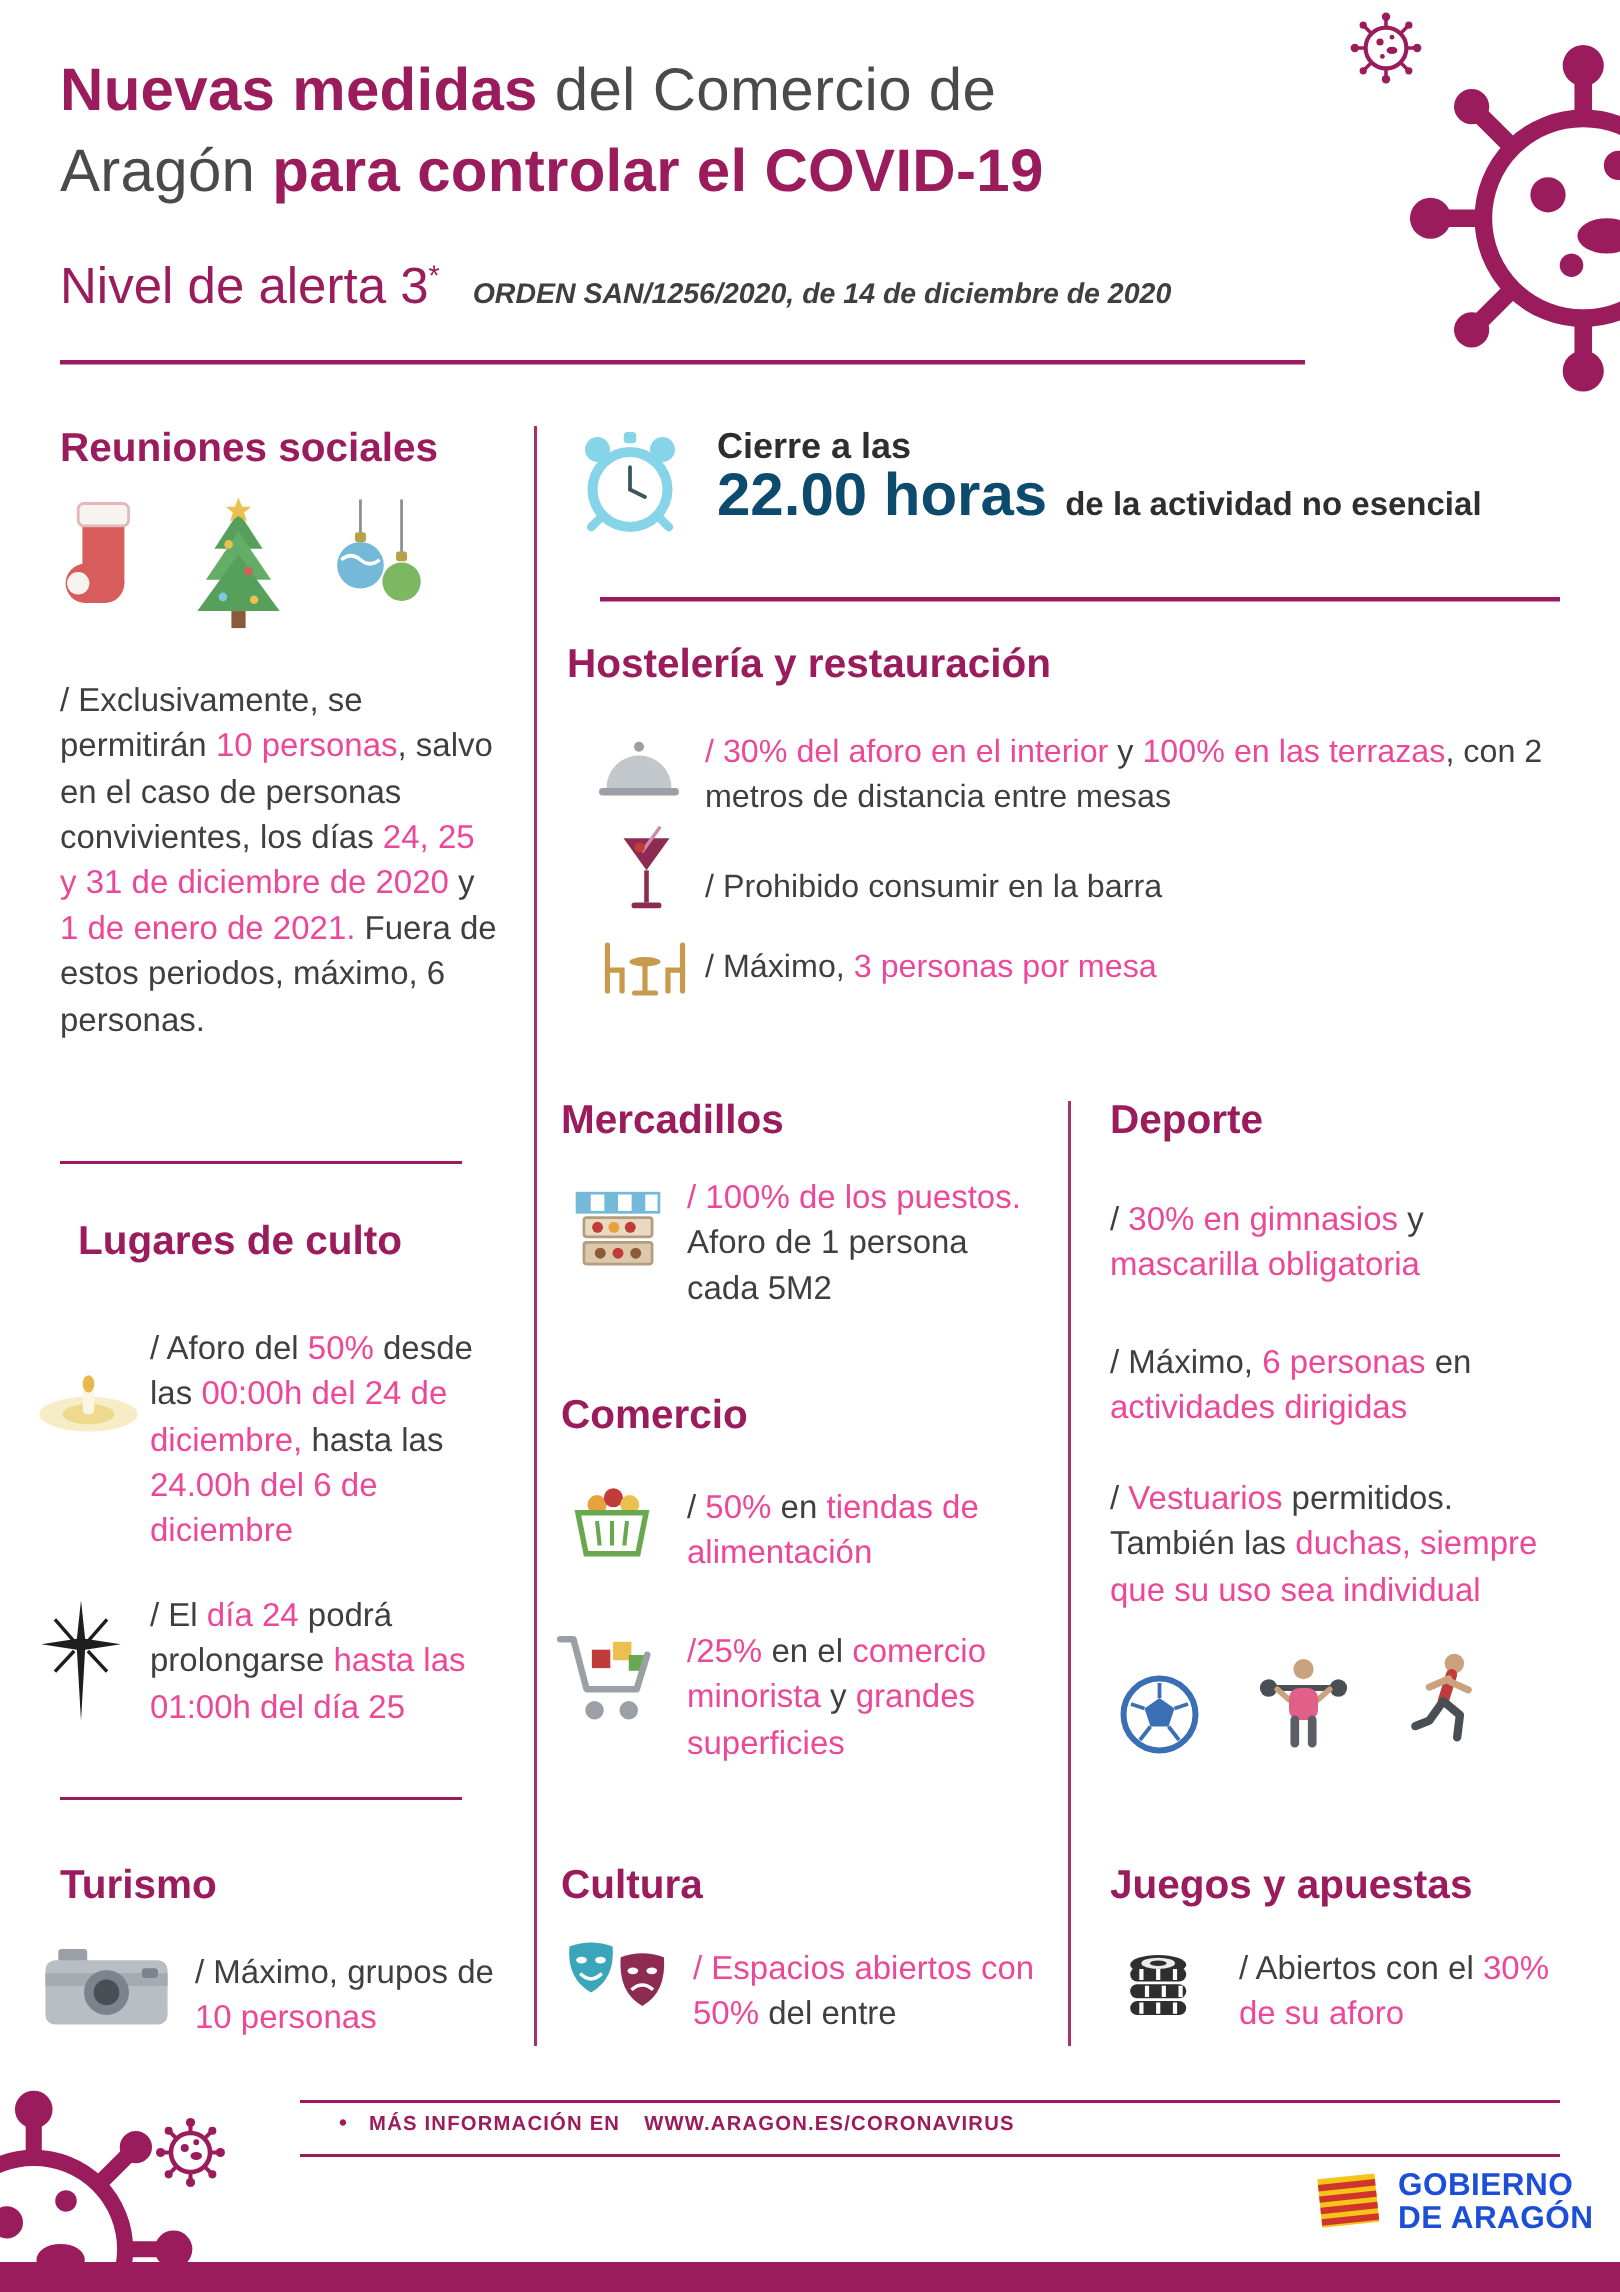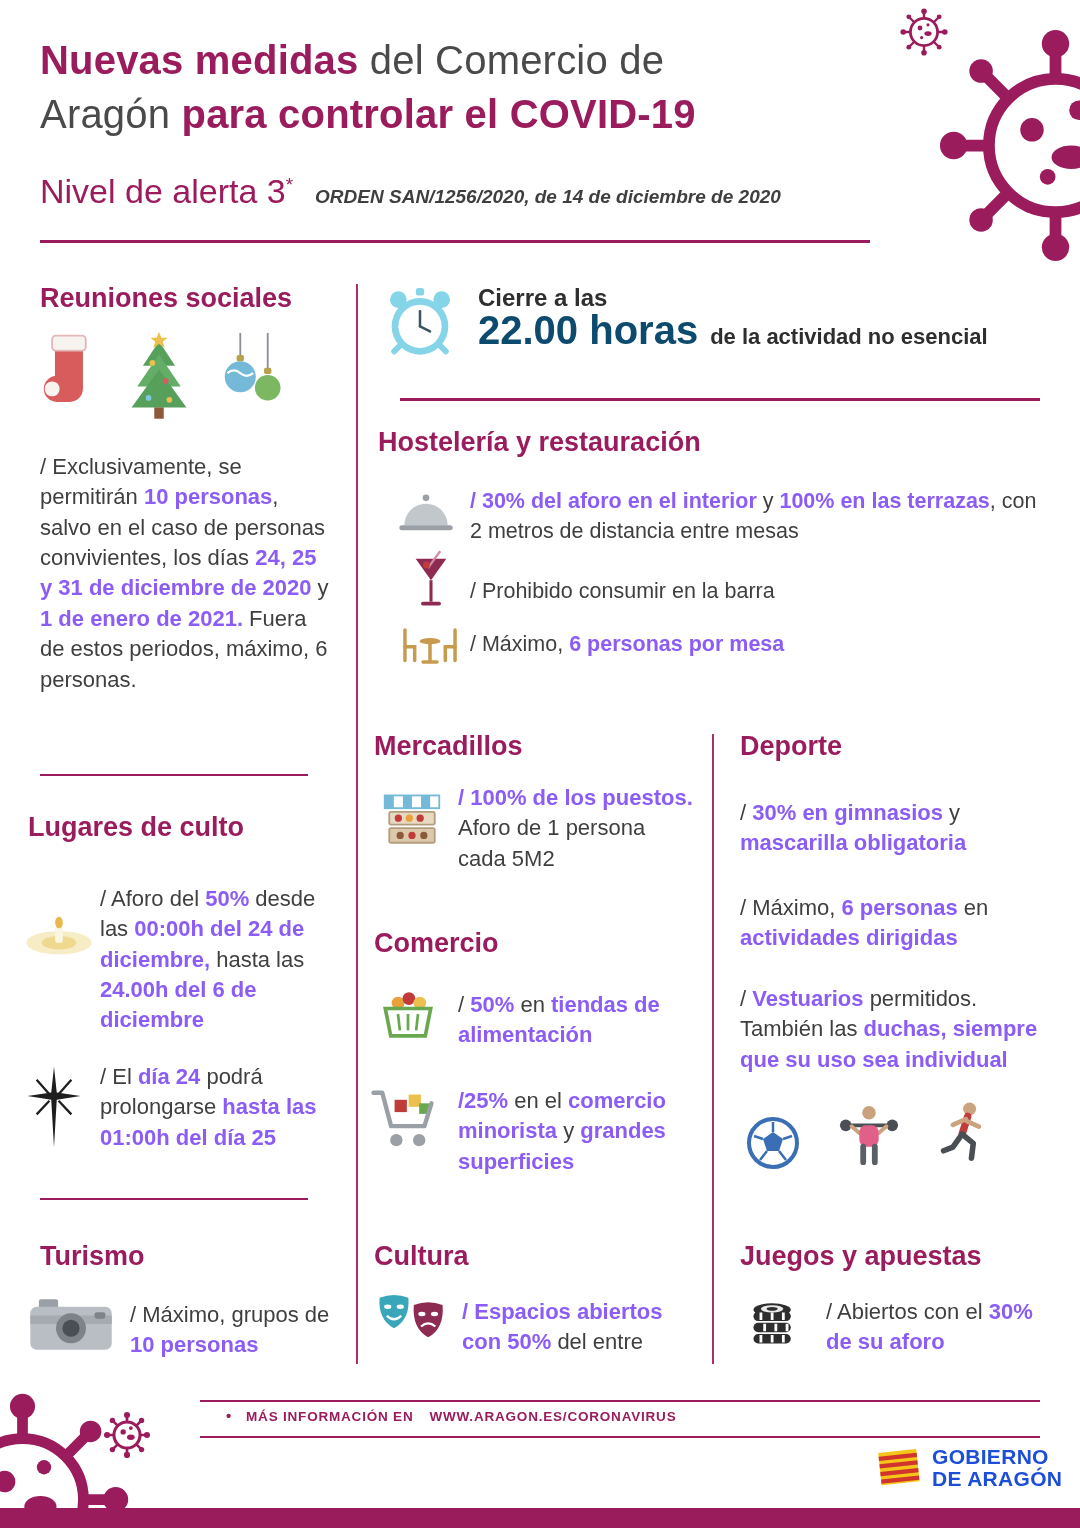--- a/index.html
+++ b/index.html
@@ -19,21 +19,21 @@
   .alert { font-size:34px; font-weight:400; color:#9b1c5c; }
   .alert-sup { font-size:19px; color:#9b1c5c; position:relative; top:-12px; }
   .order { font-size:19px; font-style:italic; font-weight:700; color:#3f3f3f; margin-left:22px; }
 
   .rule { position:absolute; background:#9b1c5c; }
   .vrule { position:absolute; background:#9b1c5c; width:2px; opacity:.9; }
 
   .section-heading { position:absolute; font-size:27px; font-weight:700; color:#9b1c5c; }
 
   .rich { position:absolute; font-size:22px; line-height:1.38; color:#3f3f3f; }
-  .rich b { font-weight:700; color:#8b5cf6; }
+  .rich b { font-weight:400; color:#ec4899; }
   .small-rich { font-size:21.5px; }
 
   .cierre { left:478px; top:284px; font-size:24px; font-weight:700; color:#2e2e2e; }
   .time-row { left:478px; top:308px; display:flex; align-items:baseline; gap:12px; }
   .time { font-size:40px; font-weight:700; color:#0c4a6e; }
   .time-rest { font-size:22px; font-weight:700; color:#2e2e2e; }
 
   .xmas-row { left:40px; top:330px; width:280px; display:flex; gap:28px; align-items:flex-start; }
 
   .sports-row { left:746px; top:1100px; display:flex; gap:38px; align-items:flex-end; }
@@ -164,21 +164,21 @@
         <rect x="46" y="38" width="8" height="7" rx="2" fill="#b7a14b"></rect>
         <circle cx="50" cy="60" r="14" fill="#7cb861"></circle>
       </svg>
     </span>
   </div>
 
   <p class="rich" style="left:40px; top:452px; width:292px;"><span>/ Exclusivamente, se permitirán </span><b>10 personas</b><span>, salvo en el caso de personas convivientes, los días </span><b>24, 25 y 31 de diciembre de 2020</b><span> y </span><b>1 de enero de 2021.</b><span> Fuera de estos periodos, máximo, 6 personas.</span></p>
 
   <div class="rule" style="left:40px; top:774px; width:268px; height:2px;"></div>
 
-  <h2 class="section-heading" style="left:28px; top:812px;">Lugares de culto</h2>
+  <h2 class="section-heading" style="left:52px; top:812px;">Lugares de culto</h2>
 
   <span class="abs icon" style="left:20px; top:912px;">
     <svg viewBox="0 0 80 52" width="78" height="50">
       <ellipse cx="40" cy="32" rx="34" ry="12" fill="#f6ecc5"></ellipse>
       <ellipse cx="40" cy="32" rx="18" ry="7" fill="#eed98f"></ellipse>
       <rect x="36" y="14" width="8" height="18" rx="3" fill="#fbf6e4"></rect>
       <ellipse cx="40" cy="11" rx="4" ry="6" fill="#e8b84b"></ellipse>
     </svg>
   </span>
   <p class="rich" style="left:100px; top:884px; width:240px;"><span>/ Aforo del </span><b>50%</b><span> desde las </span><b>00:00h del 24 de diciembre,</b><span> hasta las </span><b>24.00h del 6 de diciembre</b></p>
@@ -263,21 +263,21 @@
         <path d="M10 8 V52"></path>
           <path d="M10 32 H24 V52"></path>
         <path d="M82 8 V52"></path>
           <path d="M82 32 H68 V52"></path>
         <path d="M46 28 V52"></path>
           <path d="M36 54 H56"></path>
       </g>
       <ellipse cx="46" cy="24" rx="15" ry="4.5" fill="#c79a4d"></ellipse>
     </svg>
   </span>
-  <p class="rich small-rich" style="left:470px; top:630px; width:560px;"><span>/ Máximo, </span><b>6 personas por mesa</b></p>
+  <p class="rich small-rich" style="left:470px; top:630px; width:560px;"><span>/ Máximo, </span><b>3 personas por mesa</b></p>
 
   <h2 class="section-heading" style="left:374px; top:731px;">Mercadillos</h2>
 
   <span class="abs icon" style="left:382px; top:788px;">
     <svg viewBox="0 0 66 70" width="60" height="64">
       <rect x="3" y="8" width="60" height="14" fill="#ffffff" stroke="#74b9d8" stroke-width="2"></rect>
       <rect x="3" y="8" width="10" height="14" fill="#74b9d8"></rect>
       <rect x="23" y="8" width="10" height="14" fill="#74b9d8"></rect>
       <rect x="43" y="8" width="10" height="14" fill="#74b9d8"></rect>
       <rect x="8" y="26" width="50" height="14" rx="2" fill="#e8d9c3" stroke="#b49d7e" stroke-width="2"></rect>

